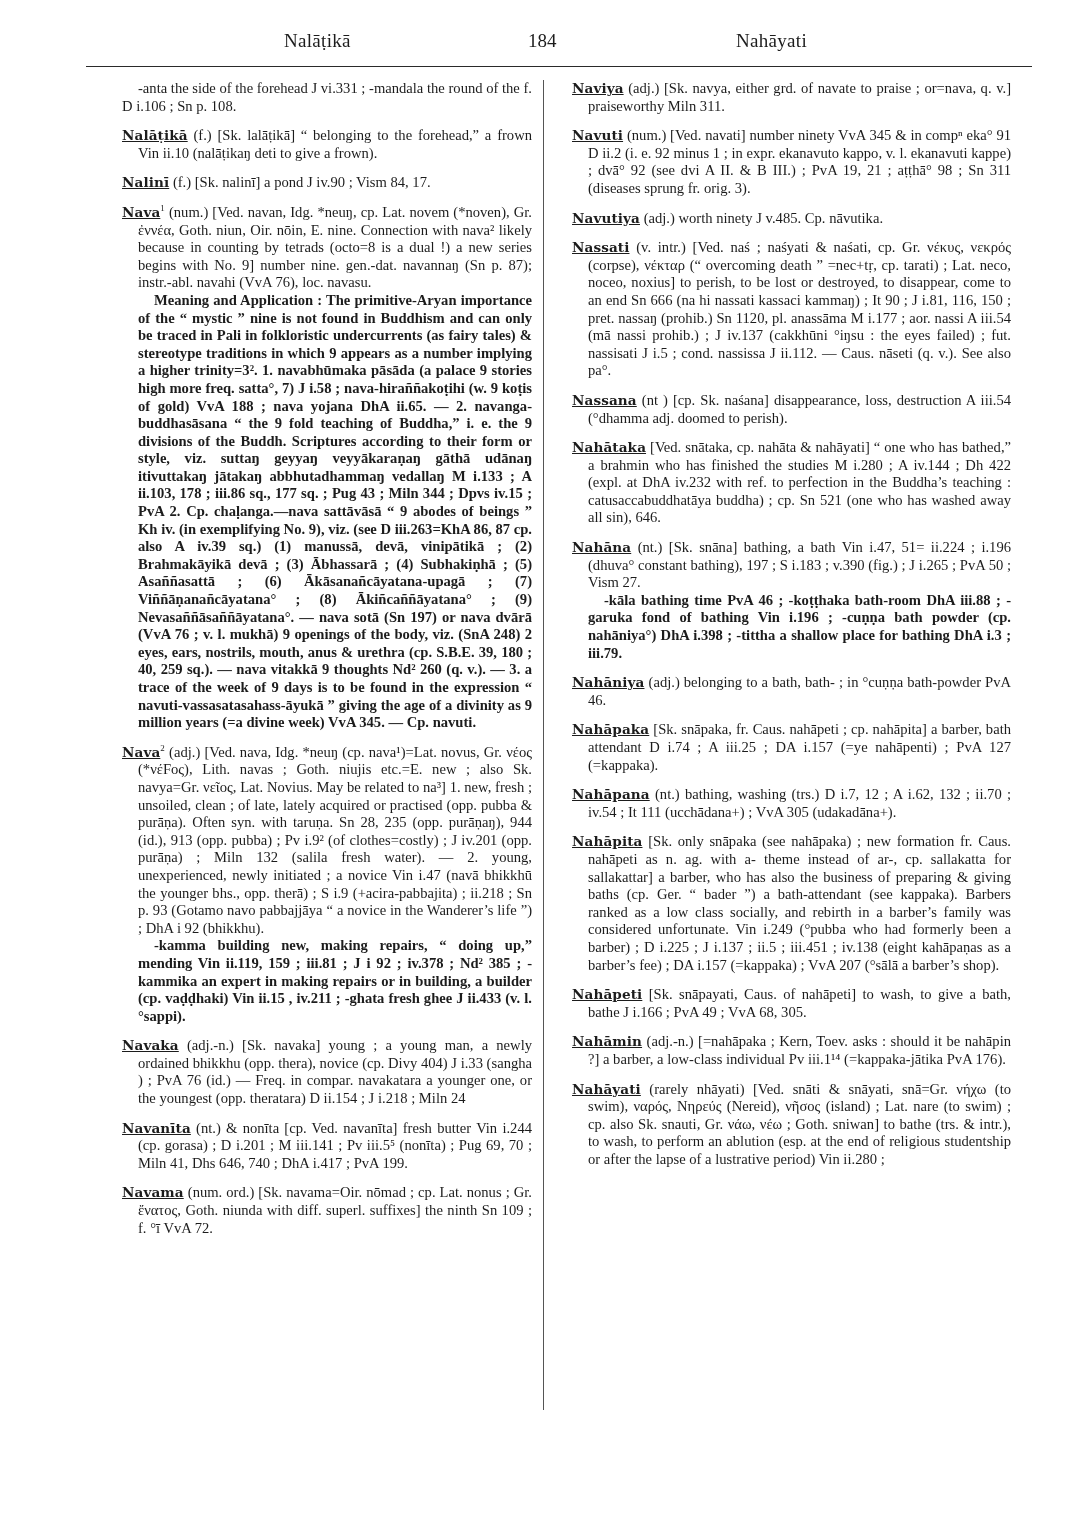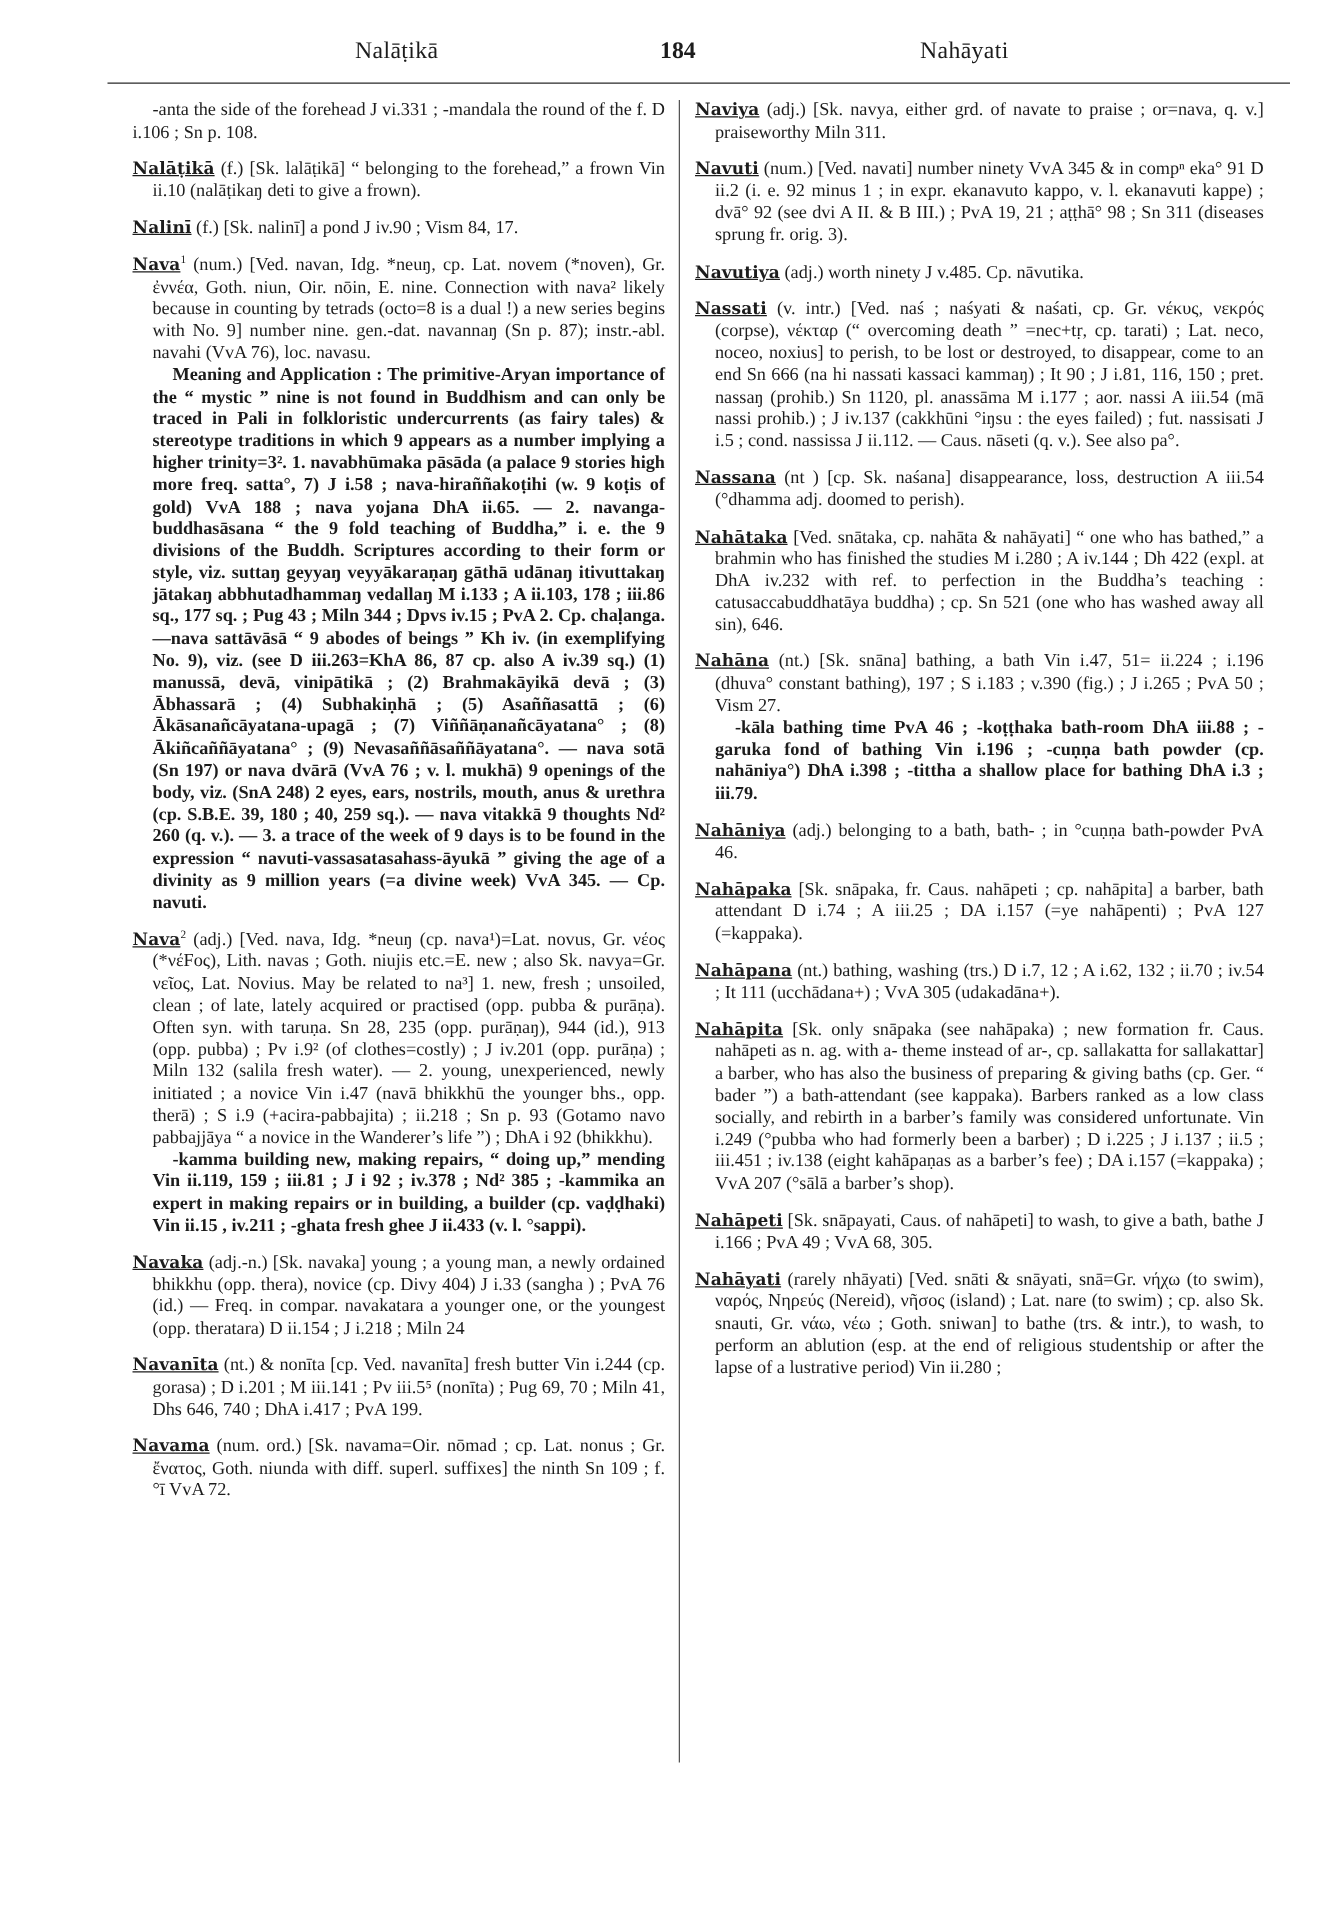--- a/index.html
+++ b/index.html
@@ -1,27 +1,27 @@
 <!DOCTYPE html>
 <html><head>
 <meta charset="utf-8">
 <style>
   html, body { margin: 0; padding: 0; background: #ffffff; }
   body { width: 1073px; height: 1525px; position: relative; overflow: hidden;
          font-family: "Liberation Serif", "DejaVu Serif", serif; color: #1c1c1c; }
   .running-head { position: absolute; top: 30px; left: 108px; width: 922px; height: 30px; }
   .rh-left { position: absolute; left: 176px; top: 0; font-size: 19px; letter-spacing: 0.3px; }
-  .rh-num { position: absolute; left: 420px; top: 0; font-size: 19px; font-weight: bold; }
+  .rh-num { position: absolute; left: 420px; top: 0; font-size: 19px; }
   .rh-right { position: absolute; left: 628px; top: 0; font-size: 19px; letter-spacing: 0.3px; }
   .head-rule { position: absolute; top: 66px; left: 86px; width: 946px; height: 0; border-top: 1.5px solid #2a2a2a; }
   .col-rule { position: absolute; top: 80px; left: 543px; width: 0; height: 1330px; border-left: 1px solid #555; }
   .column { position: absolute; top: 80px; font-size: 14.6px; line-height: 17.6px; text-align: justify; }
   .col-left { left: 106px; width: 426px; }
   .col-right { left: 556px; width: 455px; }
-  .entry { margin: 0 0 12px 0; padding-left: 16px; text-indent: -16px; hyphens: none; }
+  .entry { margin: 0 0 12px 16px; padding-left: 16px; text-indent: -16px; hyphens: none; }
   .entry.cont { padding-left: 0; text-indent: 16px; }
   .sub { display: block; text-indent: 16px; margin: 0; font-weight: bold; }
   .hw { font-weight: bold; font-family: "DejaVu Serif", serif; font-size: 13.6px; letter-spacing: 0.1px; text-decoration: underline; }
   sup { font-size: 9px; line-height: 0; }
 </style>
 </head>
 <body>
 
 <div class="running-head">
   <span class="rh-left">Nalāṭikā</span>
@@ -47,14 +47,15 @@
     <div class="entry"><span class="hw">Navutiya</span> <span>(adj.) worth ninety J v.485. Cp. nāvutika.</span></div>
     <div class="entry"><span class="hw">Nassati</span> <span>(v. intr.) [Ved. naś ; naśyati &amp; naśati, cp. Gr. νέκυς, νεκρός (corpse), νέκταρ (“ overcoming death ” =nec+tṛ, cp. tarati) ; Lat. neco, noceo, noxius] to perish, to be lost or destroyed, to disappear, come to an end Sn 666 (na hi nassati kassaci kammaŋ) ; It 90 ; J i.81, 116, 150 ; pret. nassaŋ (prohib.) Sn 1120, pl. anassāma M i.177 ; aor. nassi A iii.54 (mā nassi prohib.) ; J iv.137 (cakkhūni °iŋsu : the eyes failed) ; fut. nassisati J i.5 ; cond. nassissa J ii.112. — Caus. nāseti (q. v.). See also pa°.</span></div>
     <div class="entry"><span class="hw">Nassana</span> <span>(nt ) [cp. Sk. naśana] disappearance, loss, destruction A iii.54 (°dhamma adj. doomed to perish).</span></div>
     <div class="entry"><span class="hw">Nahātaka</span> <span>[Ved. snātaka, cp. nahāta &amp; nahāyati] “ one who has bathed,” a brahmin who has finished the studies M i.280 ; A iv.144 ; Dh 422 (expl. at DhA iv.232 with ref. to perfection in the Buddha’s teaching : catusaccabuddhatāya buddha) ; cp. Sn 521 (one who has washed away all sin), 646.</span></div>
     <div class="entry"><span class="hw">Nahāna</span> <span>(nt.) [Sk. snāna] bathing, a bath Vin i.47, 51= ii.224 ; i.196 (dhuva° constant bathing), 197 ; S i.183 ; v.390 (fig.) ; J i.265 ; PvA 50 ; Vism 27.</span><span class="sub">-kāla bathing time PvA 46 ; -koṭṭhaka bath-room DhA iii.88 ; -garuka fond of bathing Vin i.196 ; -cuṇṇa bath powder (cp. nahāniya°) DhA i.398 ; -tittha a shallow place for bathing DhA i.3 ; iii.79.</span></div>
     <div class="entry"><span class="hw">Nahāniya</span> <span>(adj.) belonging to a bath, bath- ; in °cuṇṇa bath-powder PvA 46.</span></div>
     <div class="entry"><span class="hw">Nahāpaka</span> <span>[Sk. snāpaka, fr. Caus. nahāpeti ; cp. nahāpita] a barber, bath attendant D i.74 ; A iii.25 ; DA i.157 (=ye nahāpenti) ; PvA 127 (=kappaka).</span></div>
     <div class="entry"><span class="hw">Nahāpana</span> <span>(nt.) bathing, washing (trs.) D i.7, 12 ; A i.62, 132 ; ii.70 ; iv.54 ; It 111 (ucchādana+) ; VvA 305 (udakadāna+).</span></div>
     <div class="entry"><span class="hw">Nahāpita</span> <span>[Sk. only snāpaka (see nahāpaka) ; new formation fr. Caus. nahāpeti as n. ag. with a- theme instead of ar-, cp. sallakatta for sallakattar] a barber, who has also the business of preparing &amp; giving baths (cp. Ger. “ bader ”) a bath-attendant (see kappaka). Barbers ranked as a low class socially, and rebirth in a barber’s family was considered unfortunate. Vin i.249 (°pubba who had formerly been a barber) ; D i.225 ; J i.137 ; ii.5 ; iii.451 ; iv.138 (eight kahāpaṇas as a barber’s fee) ; DA i.157 (=kappaka) ; VvA 207 (°sālā a barber’s shop).</span></div>
     <div class="entry"><span class="hw">Nahāpeti</span> <span>[Sk. snāpayati, Caus. of nahāpeti] to wash, to give a bath, bathe J i.166 ; PvA 49 ; VvA 68, 305.</span></div>
+    <div class="entry"><span class="hw">Nahāmin</span> <span>(adj.-n.) [=nahāpaka ; Kern, Toev. asks : should it be nahāpin ?] a barber, a low-class individual Pv iii.1¹⁴ (=kappaka-jātika PvA 176).</span></div>
     <div class="entry"><span class="hw">Nahāyati</span> <span>(rarely nhāyati) [Ved. snāti &amp; snāyati, snā=Gr. νήχω (to swim), ναρός, Νηρεύς (Nereid), νῆσος (island) ; Lat. nare (to swim) ; cp. also Sk. snauti, Gr. νάω, νέω ; Goth. sniwan] to bathe (trs. &amp; intr.), to wash, to perform an ablution (esp. at the end of religious studentship or after the lapse of a lustrative period) Vin ii.280 ;</span></div>
   </div>
 
 </body></html>

